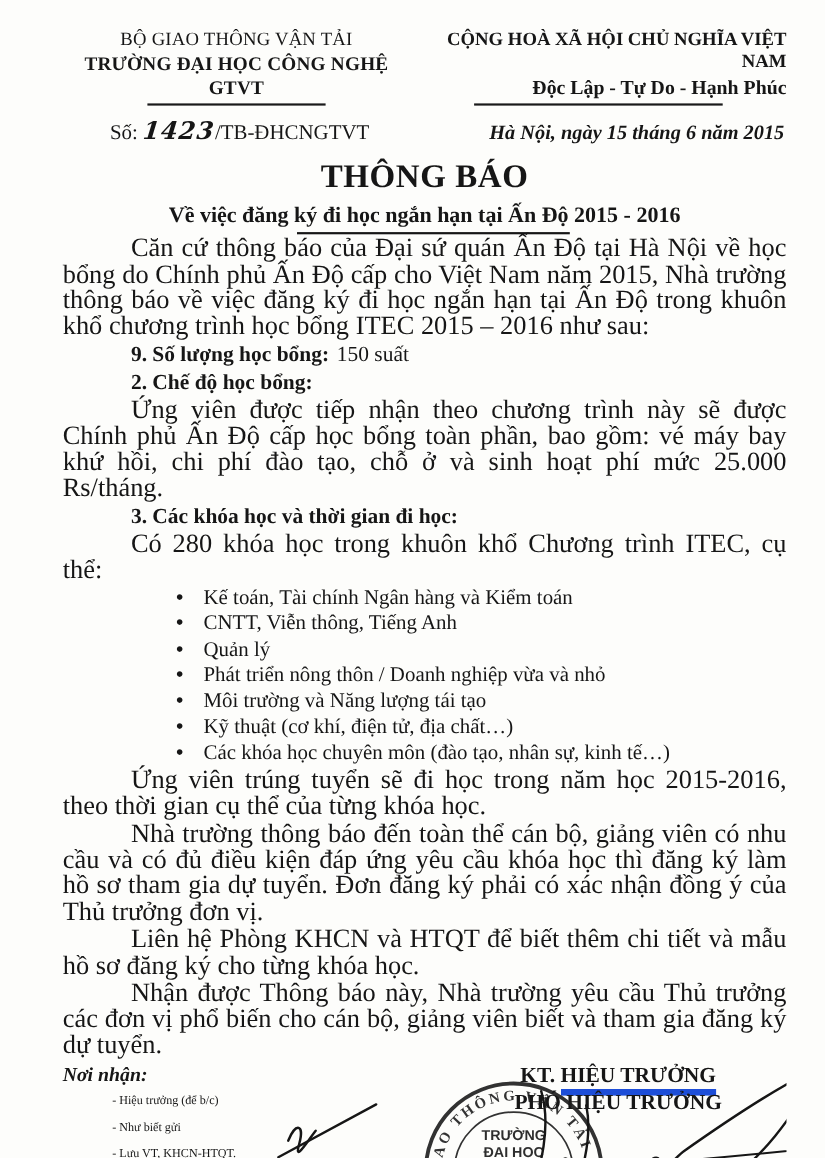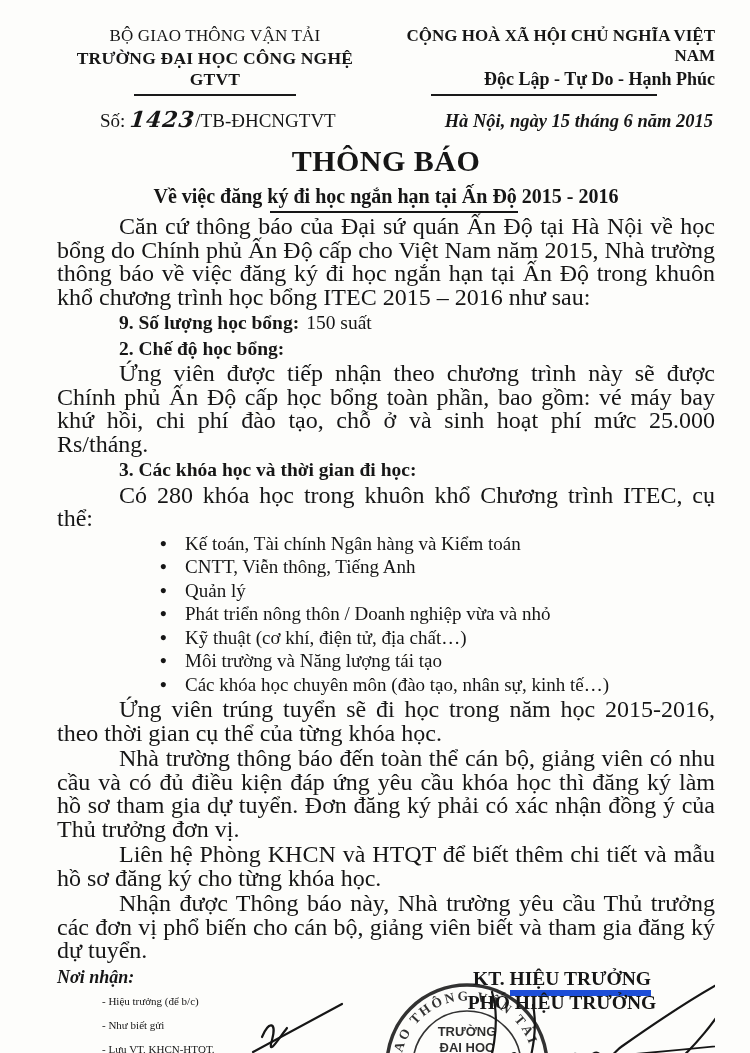--- a/index.html
+++ b/index.html
@@ -82,22 +82,22 @@
   <p class="para">Ứng viên được tiếp nhận theo chương trình này sẽ được Chính phủ Ấn Độ cấp học bổng toàn phần, bao gồm: vé máy bay khứ hồi, chi phí đào tạo, chỗ ở và sinh hoạt phí mức 25.000 Rs/tháng.</p>
 
   <p class="sect">3. Các khóa học và thời gian đi học:</p>
   <p class="para">Có 280 khóa học trong khuôn khổ Chương trình ITEC, cụ thể:</p>
 
   <ul class="courses">
     <li>Kế toán, Tài chính Ngân hàng và Kiểm toán</li>
     <li>CNTT, Viễn thông, Tiếng Anh</li>
     <li>Quản lý</li>
     <li>Phát triển nông thôn / Doanh nghiệp vừa và nhỏ</li>
+    <li>Môi trường và Năng lượng tái tạo</li>
     <li>Kỹ thuật (cơ khí, điện tử, địa chất…)</li>
-    <li>Môi trường và Năng lượng tái tạo</li>
     <li>Các khóa học chuyên môn (đào tạo, nhân sự, kinh tế…)</li>
   </ul>
 
   <p class="para">Ứng viên trúng tuyển sẽ đi học trong năm học 2015-2016, theo thời gian cụ thể của từng khóa học.</p>
   <p class="para">Nhà trường thông báo đến toàn thể cán bộ, giảng viên có nhu cầu và có đủ điều kiện đáp ứng yêu cầu khóa học thì đăng ký làm hồ sơ tham gia dự tuyển. Đơn đăng ký phải có xác nhận đồng ý của Thủ trưởng đơn vị.</p>
   <p class="para">Liên hệ Phòng KHCN và HTQT để biết thêm chi tiết và mẫu hồ sơ đăng ký cho từng khóa học.</p>
   <p class="para">Nhận được Thông báo này, Nhà trường yêu cầu Thủ trưởng các đơn vị phổ biến cho cán bộ, giảng viên biết và tham gia đăng ký dự tuyển.</p>
 
   <div class="footer">
 

